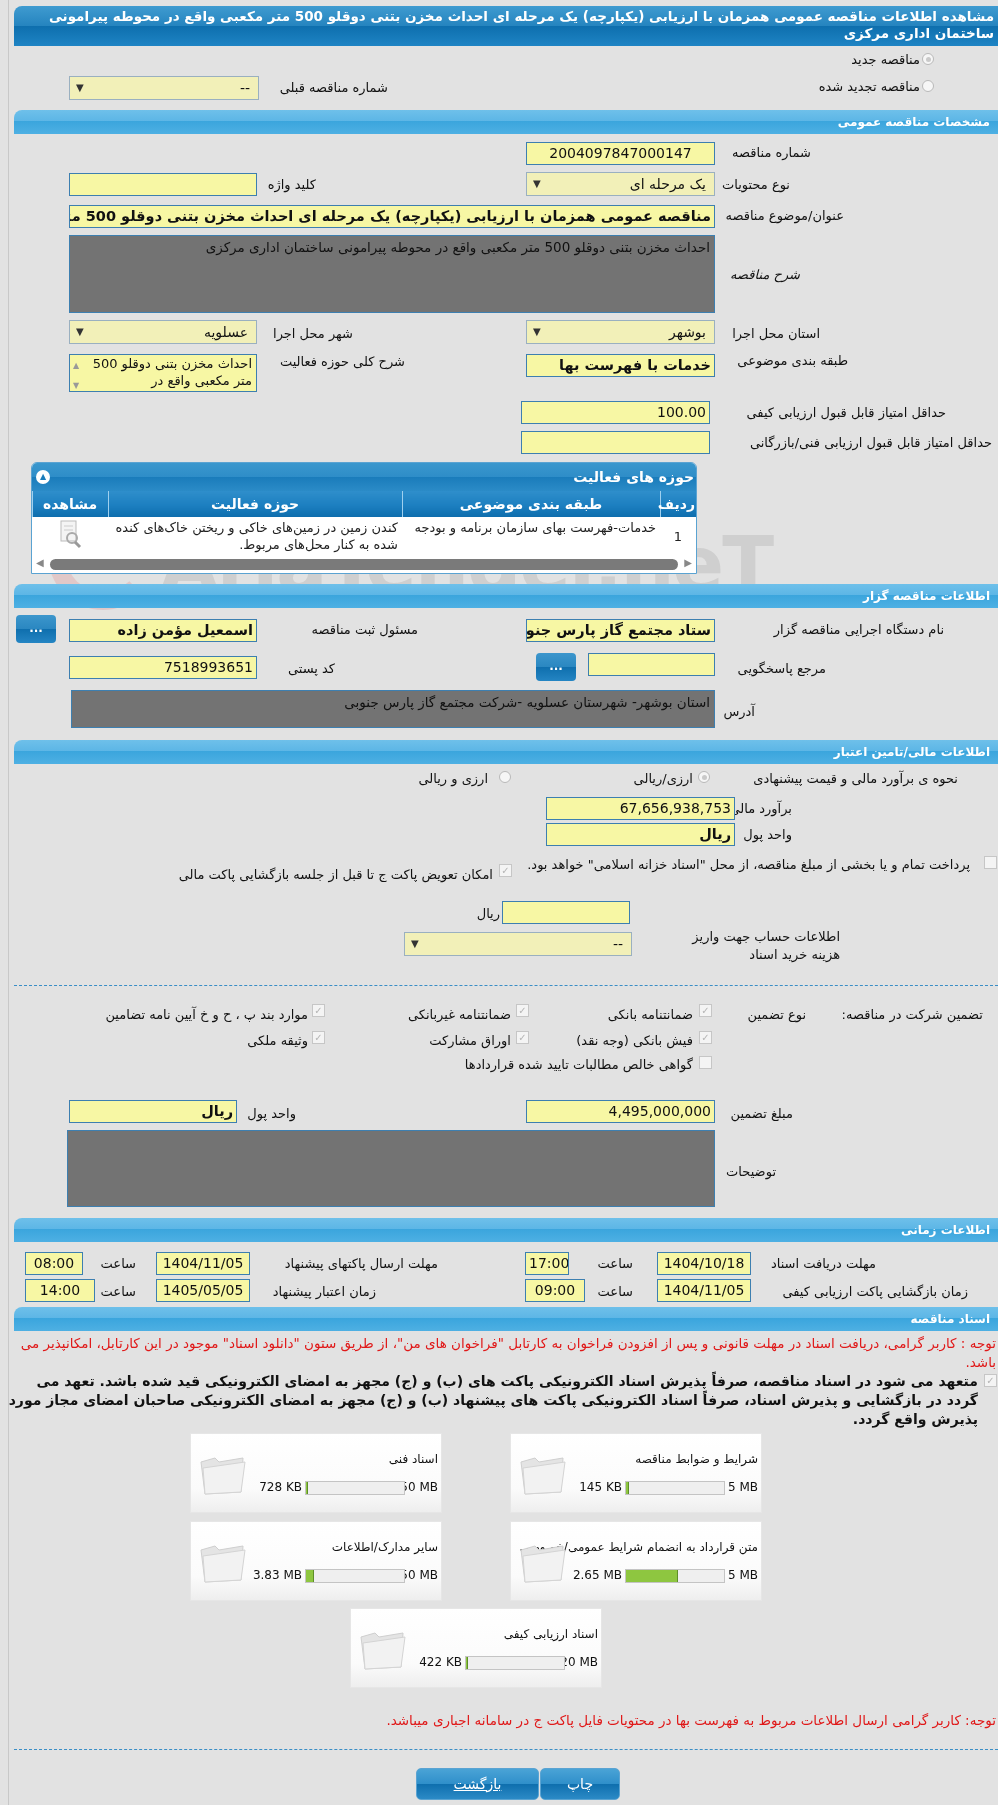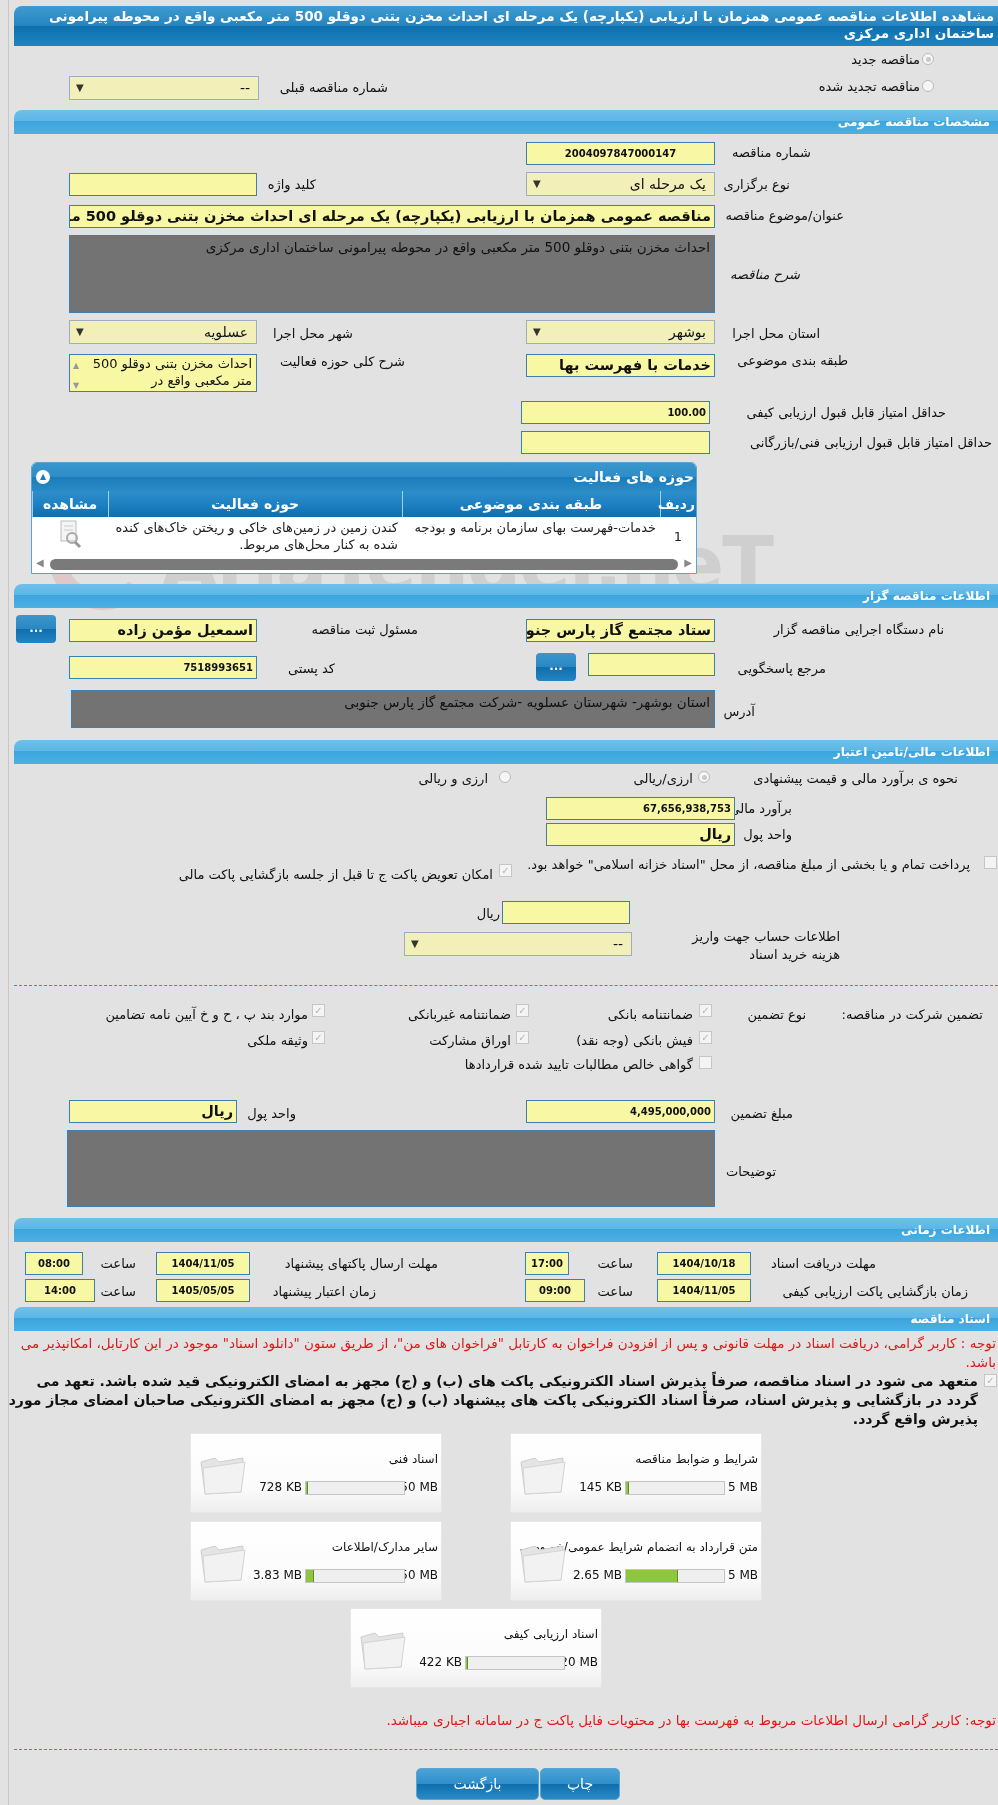--- a/index.html
+++ b/index.html
@@ -23,22 +23,22 @@
   .section-head {
     position: absolute; left: 14px; width: 984px; height: 24px;
     background: linear-gradient(#6ec0ea 0%, #5db6e6 45%, #3aa5dd 46%, #4eb0e3 100%);
     border-radius: 8px 0 0 0;
     color: #fff; font-weight: bold; font-size: 12px; line-height: 24px;
     padding-right: 8px;
   }
   .lbl { position: absolute; font-size: 13px; white-space: nowrap; line-height: 18px; }
   .field {
     position: absolute; background: #f7f7a4; border: 1px solid #3d7fb0;
-    height: 23px; line-height: 21px; padding: 0 3px; font-size: 10px;
-    white-space: nowrap; overflow: hidden; text-align: right; direction: rtl; font-weight: bold;
+    height: 23px; line-height: 21px; padding: 0 3px; font-size: 14px;
+    white-space: nowrap; overflow: hidden; text-align: right; direction: rtl;
   }
   .field.bold { font-weight: bold; font-size: 14.5px; }
   .field.ltr-num { direction: ltr; text-align: right; }
   .select {
     position: absolute; background: #f2f0b8; border: 1px solid #9ab0c0;
     height: 24px; line-height: 22px; padding: 0 8px 0 22px; font-size: 14px;
     white-space: nowrap; overflow: hidden;
   }
   .select .chev { position: absolute; left: 6px; top: 0; font-size: 10px; color: #333; }
   .area {
@@ -126,21 +126,21 @@
 <div class="select" style="left:69px;top:76px;width:190px;">
   <span>--</span>
   <span class="chev">▼</span>
 </div>
 
 <div class="section-head" style="top:110px;">مشخصات مناقصه عمومی</div>
 
 <div class="lbl" style="right:187px;top:144px;">شماره مناقصه</div>
 <div class="field ltr-num" style="left:526px;top:142px;width:189px;text-align:center;">2004097847000147</div>
 
-<div class="lbl" style="right:208px;top:176px;">نوع برگزاری</div>
+<div class="lbl" style="right:208px;top:176px;">نوع محتویات</div>
 <div class="select" style="left:526px;top:172px;width:189px;">
   <span>یک مرحله ای</span>
   <span class="chev">▼</span>
 </div>
 <div class="lbl" style="right:682px;top:176px;">کلید واژه</div>
 <div class="field" style="left:69px;top:173px;width:188px;"></div>
 
 <div class="lbl" style="right:154px;top:207px;">عنوان/موضوع مناقصه</div>
 <div class="field bold" style="left:69px;top:205px;width:646px;">مناقصه عمومی همزمان با ارزیابی (یکپارچه) یک مرحله ای احداث مخزن بتنی دوقلو 500 متر مکعبی</div>
 
@@ -372,14 +372,14 @@
   <svg class="folder" viewBox="0 0 52 50">
       <path d="M4 14 L18 10 L22 14 L46 10 L44 44 L8 46 Z" fill="#e4e4e4" stroke="#cfcfcf"></path>
       <path d="M6 20 L48 14 L44 44 L8 46 Z" fill="#f2f2f2" stroke="#d4d4d4"></path>
     </svg>
 </div>
 
 <div class="lbl red" style="right:2px;top:1711px;font-size:13.5px;">توجه: کاربر گرامی ارسال اطلاعات مربوط به فهرست بها در محتویات فایل پاکت ج در سامانه اجباری میباشد.</div>
 
 <div class="dashed" style="top:1749px;"></div>
 
-<div class="bottom-btn" style="left:416px;width:123px;">بازگشت</div>
+<div class="bottom-btn" style="left:416px;width:123px;text-decoration:underline;">بازگشت</div>
 <div class="bottom-btn" style="left:540px;width:80px;">چاپ</div>
 
 </body></html>

